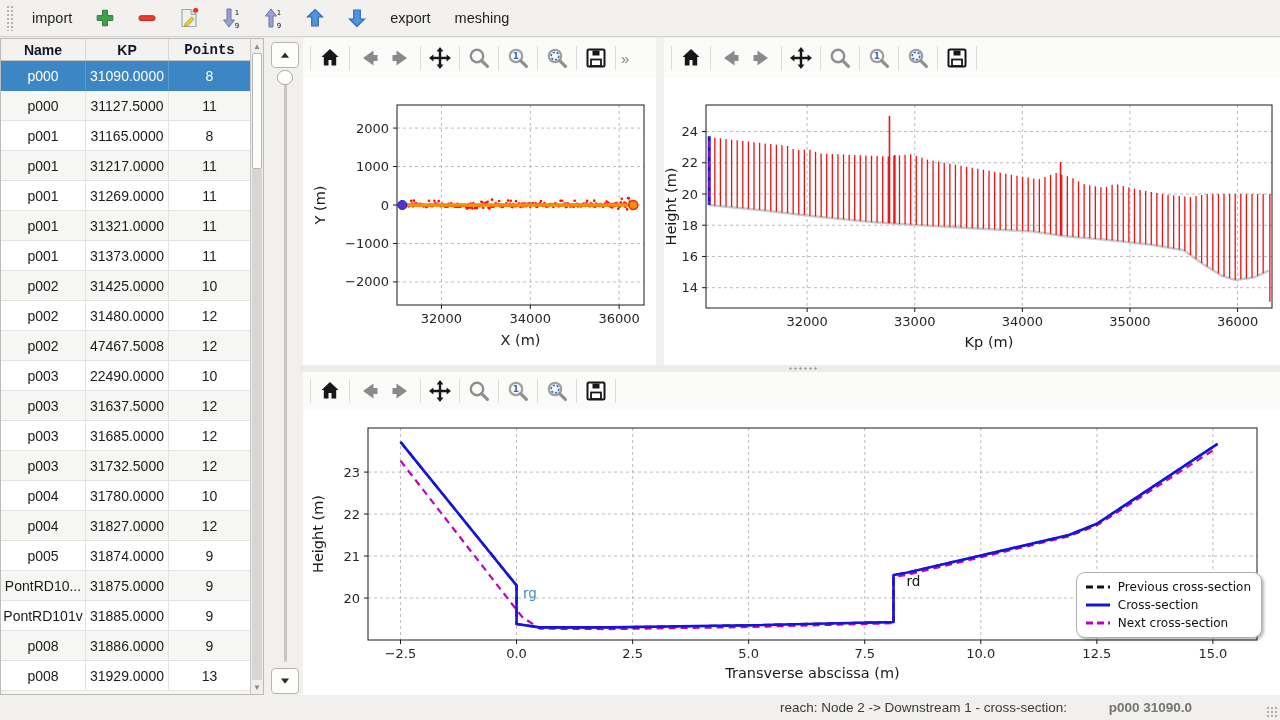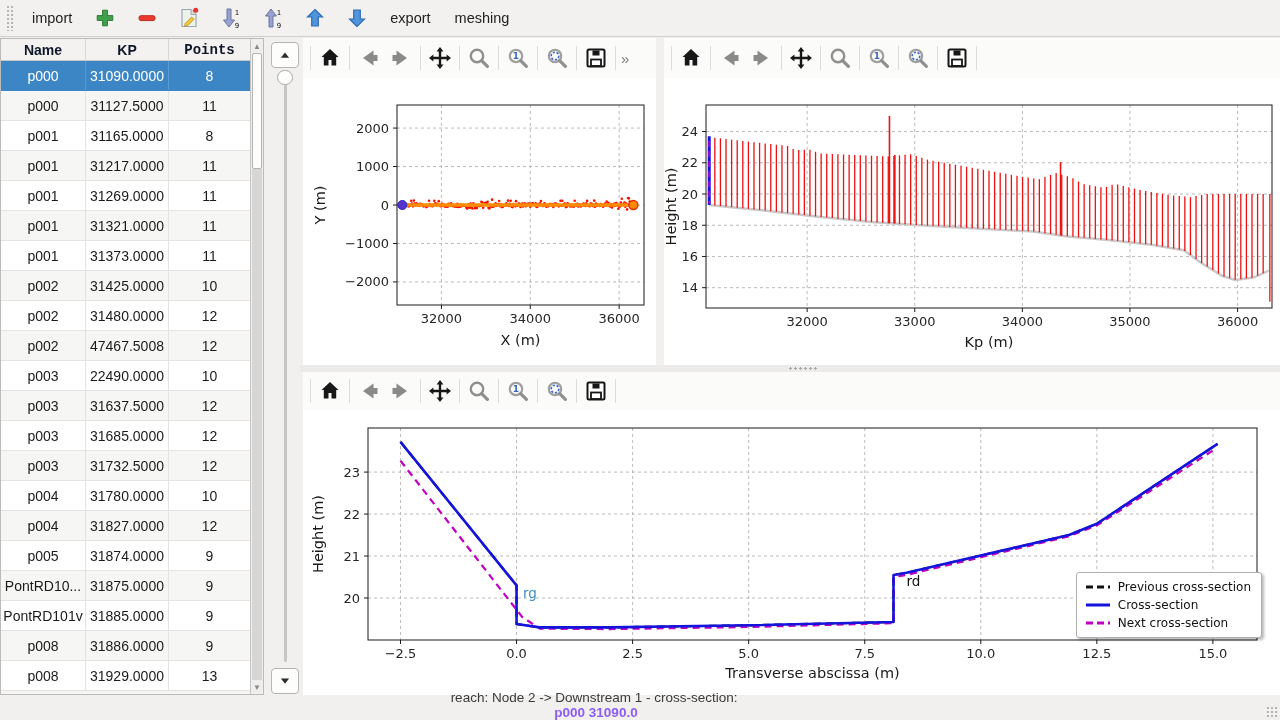--- a/index.html
+++ b/index.html
@@ -62,30 +62,30 @@
   .mpl-toolbar{height:40px;display:flex;align-items:center;padding-left:4px;background:#fbfbfa;}
   .panel-cross .mpl-toolbar{height:38px;}
   .mplbtn{border:none;background:transparent;width:32px;height:32px;display:flex;align-items:center;
     justify-content:center;padding:0;cursor:default;}
   .mplbtn svg{width:24px;height:24px;}
   .mplsep{width:1px;height:24px;background:#dddcda;margin:0 3px;}
   .mpl-overflow{font-size:15px;color:#7e7d7b;margin-left:2px;}
   .chart-host{position:relative;}
 
   .legend-box{position:absolute;right:18px;bottom:57px;background:#fff;border:1px solid #b1b0ae;
-    border-radius:3px;box-shadow:2px 2px 3px rgba(0,0,0,0.28);padding:5px 10px 5px 8px;}
+    border-radius:9px;box-shadow:2px 2px 3px rgba(0,0,0,0.28);padding:5px 10px 5px 8px;}
   .legend-row{display:flex;align-items:center;height:18px;}
   .legend-row svg{width:26px;height:10px;margin-right:7px;}
   .legend-label{font-family:"DejaVu Sans",sans-serif;font-size:12px;color:#111;white-space:nowrap;}
 
   
   .status-bar{position:absolute;left:0;bottom:0;width:1280px;height:25px;background:#f1f0ee;
     display:flex;align-items:center;justify-content:flex-end;box-sizing:border-box;padding-right:88px;
-    font-size:13.5px;color:#3a3a3a;flex-direction:column;}
-  .status-bar b{color:#8b5cf6;}
+    font-size:13.5px;color:#3a3a3a;}
+  .status-bar b{color:#737373;margin-left:38px;}
   .status-prefix{white-space:pre;}
   .grip{position:absolute;right:2px;bottom:2px;width:12px;height:12px;
     background-image:radial-gradient(circle,#b3b2b0 1px,transparent 1.2px);background-size:4px 4px;}
 
   svg text{font-family:"DejaVu Sans",sans-serif;}
 </style>
 </head>
 <body>
 
 <div class="app">

